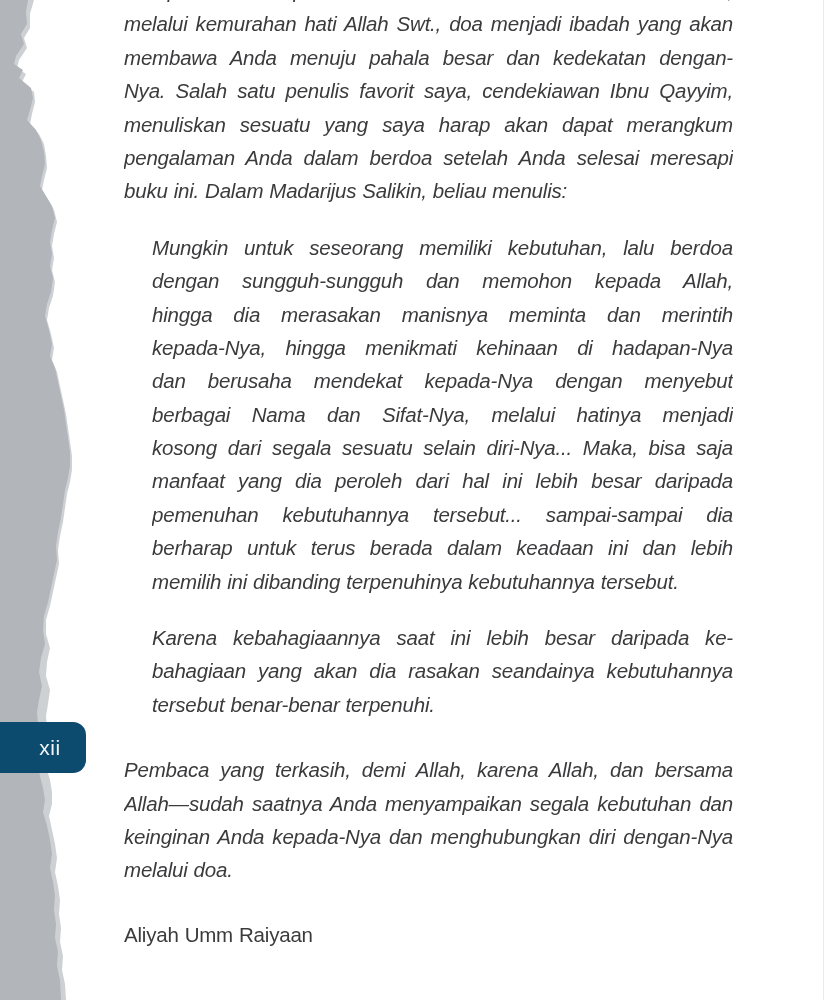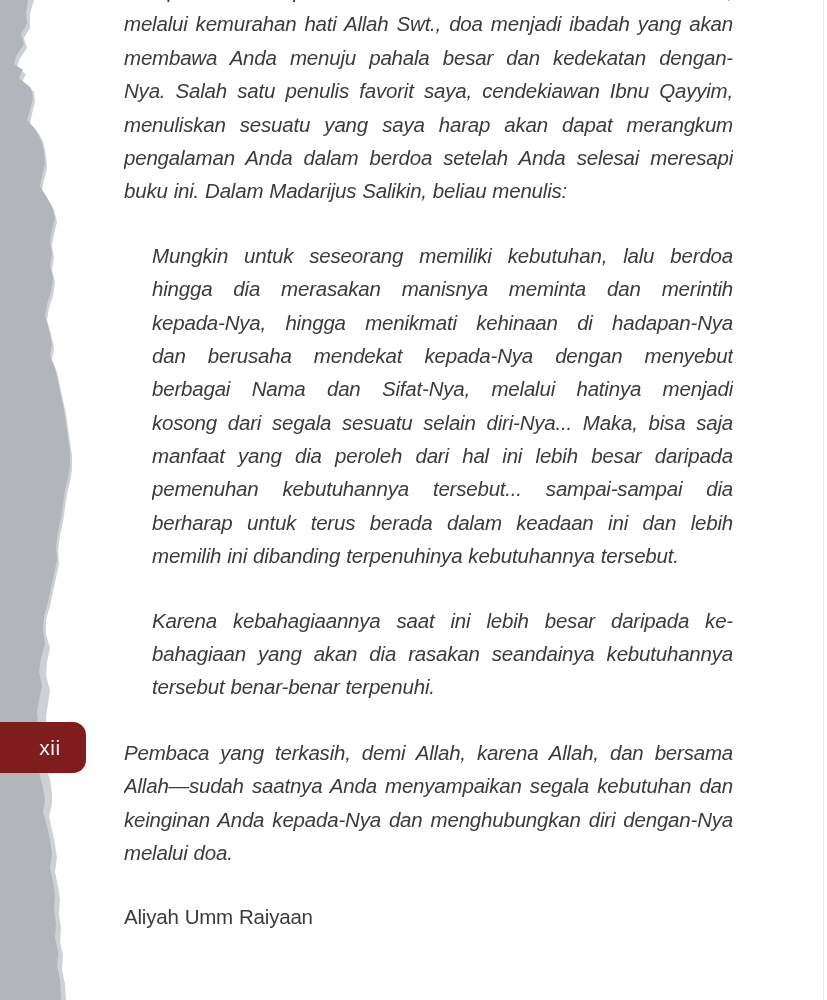--- a/index.html
+++ b/index.html
@@ -30,21 +30,21 @@
     height: 1000px;
     background: #e9eaeb;
     z-index: 0;
   }
   .page-tab {
     position: absolute;
     left: 0;
     top: 722px;
     width: 86px;
     height: 51px;
-    background: #7f1d1d;
+    background: #0c4a6e;
     border-radius: 0 13px 13px 0;
     z-index: 3;
     display: flex;
     align-items: center;
     justify-content: center;
     padding-left: 14px;
     box-sizing: border-box;
   }
   .page-tab .num {
     color: #f2f3f4;
@@ -72,21 +72,21 @@
   }
   
   .line:not(.last)::after {
     content: "";
     display: inline-block;
     width: 100%;
   }
   .quote {
     margin-left: 28px;
     width: 581px;
-    margin-top: 31px;
+    margin-top: 23px;
   }
   .quote2 { }
   .closing { margin-top: 32px; }
   .signature {
     margin-top: 31px;
     text-align: left;
     height: 33.4px;
   }
 </style>
 </head>
@@ -124,20 +124,21 @@
       <div class="line">Terlepas dari apakah doa Anda dikabulkan atau tidak,</div>
       <div class="line">melalui kemurahan hati Allah Swt., doa menjadi ibadah yang akan</div>
       <div class="line">membawa Anda menuju pahala besar dan kedekatan dengan-</div>
       <div class="line">Nya. Salah satu penulis favorit saya, cendekiawan Ibnu Qayyim,</div>
       <div class="line">menuliskan sesuatu yang saya harap akan dapat merangkum</div>
       <div class="line">pengalaman Anda dalam berdoa setelah Anda selesai meresapi</div>
       <div class="line last">buku ini. Dalam Madarijus Salikin, beliau menulis:</div>
     </div>
   <div class="para quote">
       <div class="line">Mungkin untuk seseorang memiliki kebutuhan, lalu berdoa</div>
+      <div class="line">dengan sungguh-sungguh dan memohon kepada Allah,</div>
       <div class="line">hingga dia merasakan manisnya meminta dan merintih</div>
       <div class="line">kepada-Nya, hingga menikmati kehinaan di hadapan-Nya</div>
       <div class="line">dan berusaha mendekat kepada-Nya dengan menyebut</div>
       <div class="line">berbagai Nama dan Sifat-Nya, melalui hatinya menjadi</div>
       <div class="line">kosong dari segala sesuatu selain diri-Nya... Maka, bisa saja</div>
       <div class="line">manfaat yang dia peroleh dari hal ini lebih besar daripada</div>
       <div class="line">pemenuhan kebutuhannya tersebut... sampai-sampai dia</div>
       <div class="line">berharap untuk terus berada dalam keadaan ini dan lebih</div>
       <div class="line last">memilih ini dibanding terpenuhinya kebutuhannya tersebut.</div>
     </div>

